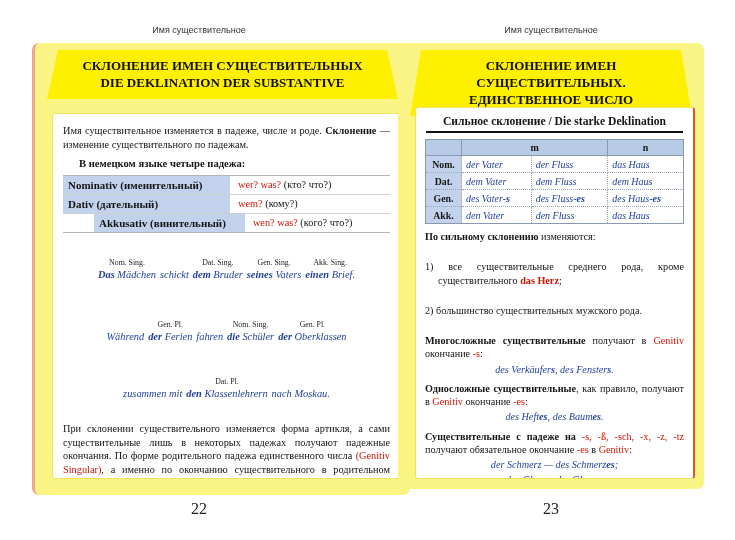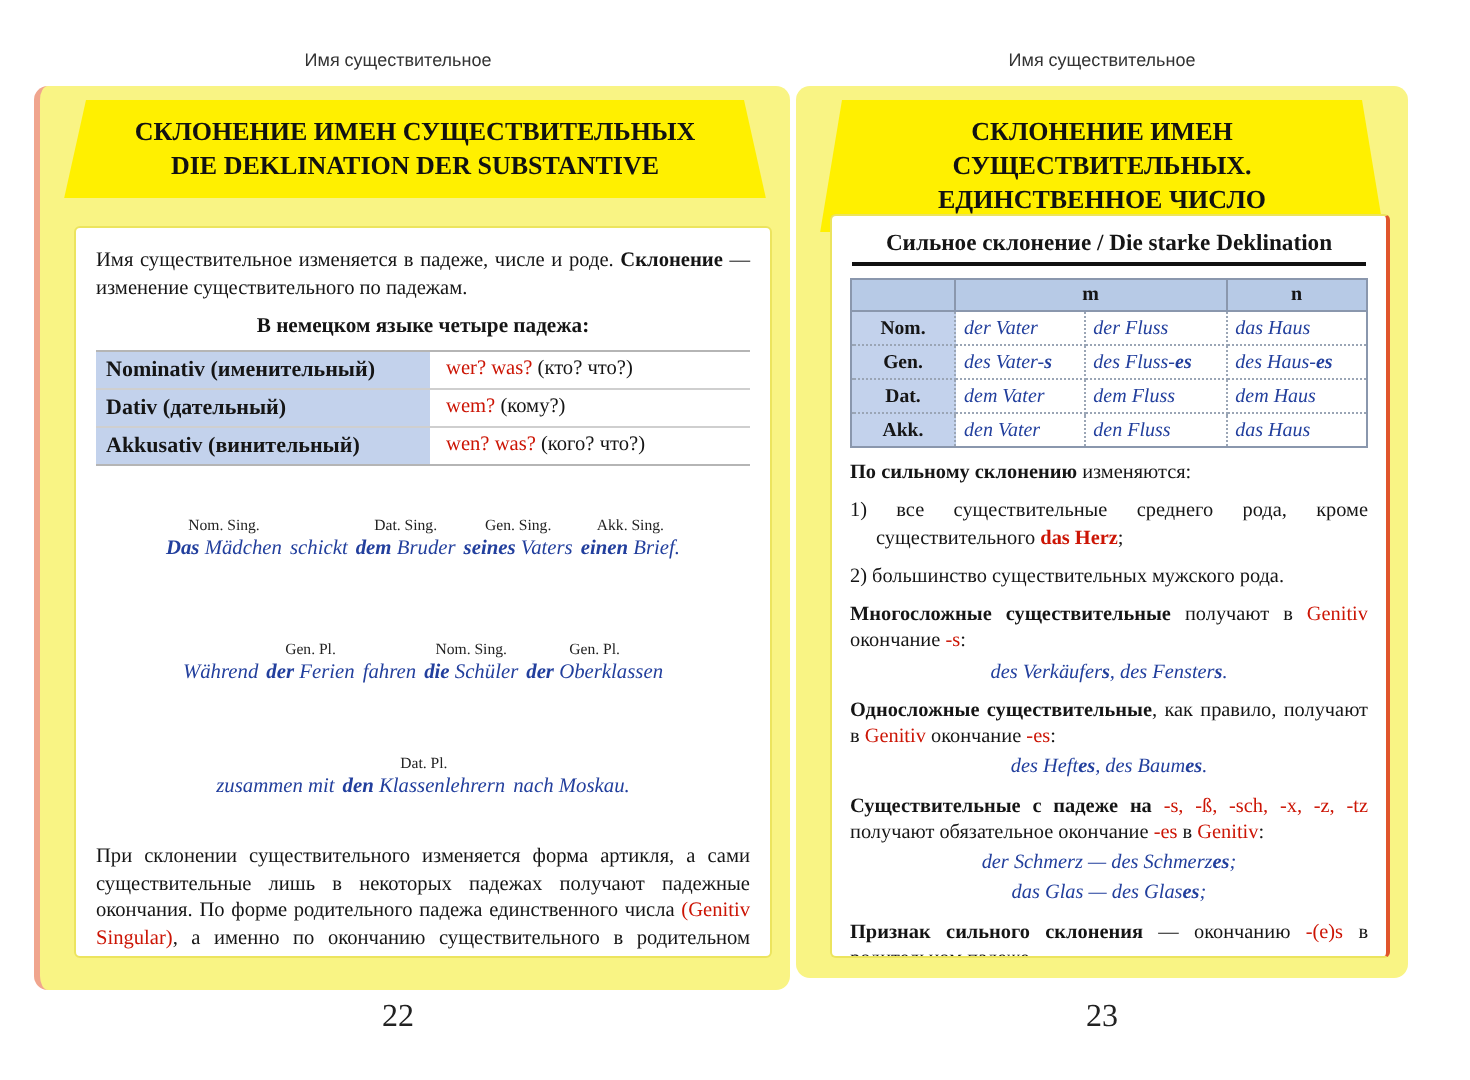--- a/index.html
+++ b/index.html
@@ -9,21 +9,21 @@
   *{box-sizing:border-box; margin:0; padding:0;}
   html,body{width:735px;height:540px;}
   body{background:#fff; font-family:"Liberation Serif", serif; color:#151515; position:relative; overflow:hidden;}
   .spread{position:absolute; inset:0;}
 
   .running-head{position:absolute; top:25px; font-family:"Liberation Sans", sans-serif; font-size:9px; color:#333; text-align:center;}
   .rh-left{left:30px; width:338px;}
   .rh-right{left:398px; width:306px;}
 
   .page{position:absolute; top:43px; background:var(--page-yellow); border-radius:7px;}
-  .page-left{left:17px; width:378px; height:452px; border-left:3px solid var(--spine-pink);}
+  .page-left{left:32px; width:378px; height:452px; border-left:3px solid var(--spine-pink);}
   .page-right{left:398px; width:306px; height:446px;}
 
   .title-box{margin:7px 12px 0; background:var(--title-yellow);
     clip-path:polygon(11px 0, calc(100% - 11px) 0, 100% 100%, 0 100%);
     text-align:center; font-weight:700; font-size:13px; line-height:1.32; padding:7px 6px 8px; color:#111;}
 
   .content-box{position:absolute; left:17px; right:9px; background:#fff;
     border:1px solid #ece45e; border-radius:3px; padding:8px 10px; overflow:hidden;}
   .page-left .content-box{top:70px; bottom:16px;}
   .page-right .content-box{top:64px; bottom:10px; border-right:2.5px solid var(--edge-orange); padding:7px 9px;}
@@ -33,48 +33,48 @@
   .pn-right{left:398px; width:306px;}
 
   
   .c-b{font-weight:700;}
   .c-r{color:var(--red);}
   .c-rb{color:var(--red); font-weight:700;}
   .c-de{color:var(--blue); font-style:italic;}
   .c-deb{color:var(--blue); font-style:italic; font-weight:700;}
 
   .para{font-size:10.3px; line-height:1.32; text-align:justify; margin:2px 0;}
-  .cases-heading{font-weight:700; font-size:10.6px; margin:7px 16px 6px;text-align:center;}
+  .cases-heading{font-weight:700; font-size:10.6px; margin:7px 16px 6px;}
 
   
   .case-table{border-top:1px solid #b5b5b5; border-bottom:1px solid #b5b5b5; margin:2px 0 8px;}
   .ct-row{display:flex; border-bottom:1px solid #cfcfcf; align-items:stretch;}
-  .ct-row:last-child{border-bottom:none;}
+  .ct-row:last-child{border-bottom:none;margin-left:31px;}
   .ct-left{width:52%; background:var(--table-blue); font-weight:700; font-size:11px; padding:3px 5px; border-right:3px solid #fff;}
   .ct-right{flex:1; font-size:10.3px; padding:3px 5px; background:#fff;}
 
   
   .annot{text-align:center; margin:3px 0 5px;}
   .an-line{white-space:nowrap;}
   .an-unit{display:inline-block; vertical-align:bottom; margin:17px 2px;}
   .an-lbl{display:block; font-size:7.8px; line-height:10px; color:#222; text-align:center; font-style:normal;}
   .an-txt{display:block; font-size:10.4px; line-height:13px;}
 
   
   .strong-heading{font-weight:700; font-size:11.6px; text-align:center; padding-bottom:3px; border-bottom:2.5px solid #111; margin:0 1px;}
   .decl-table{width:100%; border-collapse:collapse; margin-top:6px; border:1px solid #8a97ad;}
   .decl-table th,.decl-table td{border:1px dotted #9aa5b5; padding:2.5px 4px; text-align:left;}
   .decl-table thead th{background:var(--header-blue); text-align:center; font-size:10px; border-style:solid; border-color:#8a97ad; padding:2px;}
-  .decl-table .dt-case{background:var(--table-blue); font-weight:700; font-size:9.8px; text-align:center; width:52px;}
+  .decl-table .dt-case{background:var(--table-blue); font-weight:700; font-size:9.8px; text-align:center; width:36px;}
   .decl-table td{font-size:10px;}
 
   .blocks{margin-top:5px;}
   .blk{font-size:10.2px; line-height:1.3; text-align:justify;}
   .blk-p{margin:6px 0 2px;}
-  .blk-li{margin:6px 0; padding-left:13px; text-indent:-13px; text-align:justify;}
+  .blk-li{margin:17px 0; padding-left:13px; text-indent:-13px; text-align:justify;}
   .blk-ex{text-align:center; margin:2px 0;}
 </style>
 </head>
 <body>
 
 <div class="spread">
 
   <div class="running-head rh-left">Имя существительное</div>
   <div class="running-head rh-right">Имя существительное</div>
 
@@ -127,30 +127,30 @@
             </tr>
           </thead>
           <tbody>
             <tr>
               <th class="dt-case">Nom.</th>
               <td><span class="c-de">der Vater</span></td>
               <td><span class="c-de">der Fluss</span></td>
               <td><span class="c-de">das Haus</span></td>
             </tr>
             <tr>
+              <th class="dt-case">Dat.</th>
+              <td><span class="c-de">dem Vater</span></td>
+              <td><span class="c-de">dem Fluss</span></td>
+              <td><span class="c-de">dem Haus</span></td>
+            </tr>
+            <tr>
               <th class="dt-case">Gen.</th>
               <td><span class="c-de">des Vater-</span><span class="c-deb">s</span></td>
               <td><span class="c-de">des Fluss-</span><span class="c-deb">es</span></td>
               <td><span class="c-de">des Haus-</span><span class="c-deb">es</span></td>
-            </tr>
-            <tr>
-              <th class="dt-case">Dat.</th>
-              <td><span class="c-de">dem Vater</span></td>
-              <td><span class="c-de">dem Fluss</span></td>
-              <td><span class="c-de">dem Haus</span></td>
             </tr>
             <tr>
               <th class="dt-case">Akk.</th>
               <td><span class="c-de">den Vater</span></td>
               <td><span class="c-de">den Fluss</span></td>
               <td><span class="c-de">das Haus</span></td>
             </tr>
           </tbody>
         </table>
       <div class="blocks">

